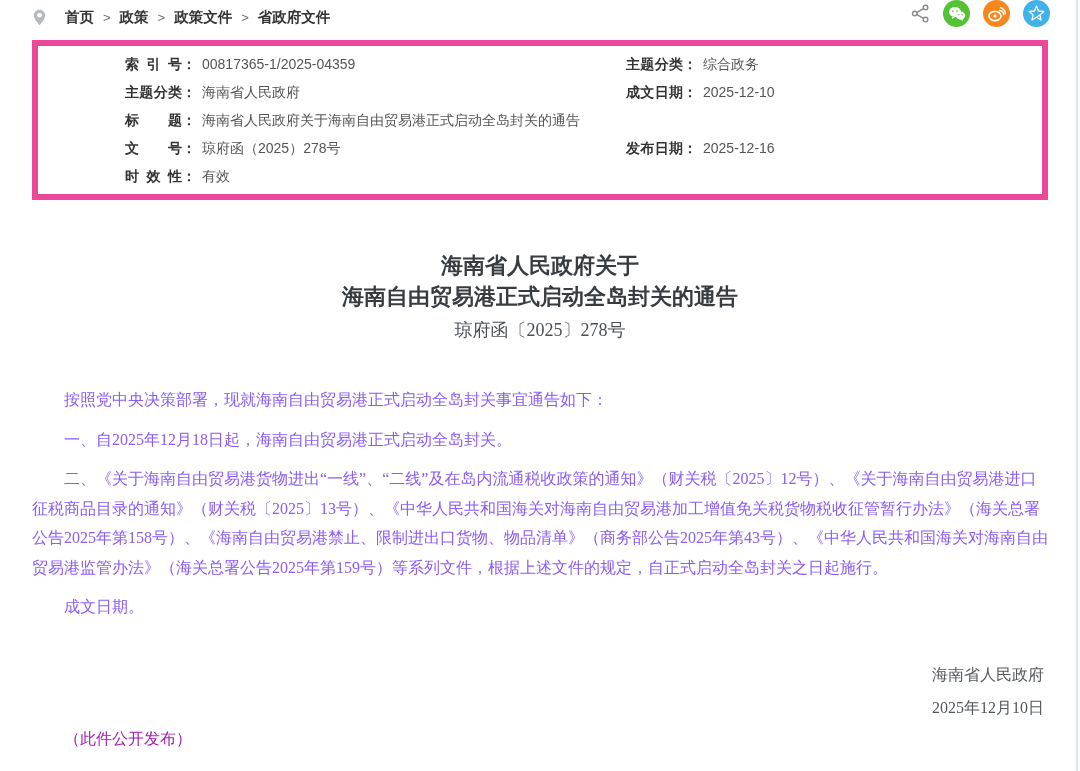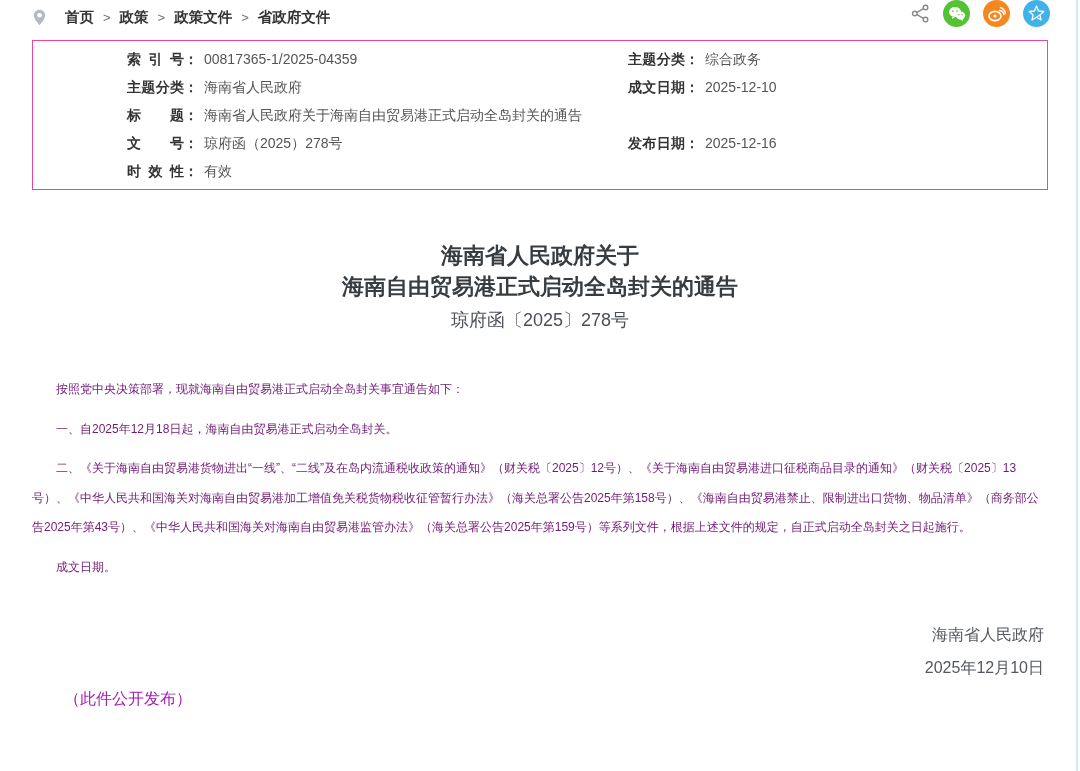--- a/index.html
+++ b/index.html
@@ -12,36 +12,36 @@
   .crumbs { display:flex; align-items:center; gap:9px; font-weight:bold; font-size:14.5px; color:#333; }
   .crumb { cursor:pointer; }
   .sep { color:#707070; font-weight:400; font-size:13px; }
   .pin { margin-right:10px; display:flex; align-items:center; }
   .icons { margin-left:auto; display:flex; align-items:center; gap:13px; }
   .share-plain { display:flex; align-items:center; cursor:pointer; }
   .icon-circle { width:27px; height:27px; border-radius:50%; display:flex; align-items:center;
                  justify-content:center; cursor:pointer; }
 
   
-  .meta { margin:13px 32px 0; border:1px solid #ec4899; padding:4px 12px; font-size:14px; }
+  .meta { margin:13px 32px 0; border:6px solid #ec4899; padding:4px 5px; font-size:14px; }
   .mrow { display:flex; line-height:28px; }
   .mcell-l { width:583px; padding-left:82px; }
   .mcell-l.full { width:auto; flex:1; }
   .mcell-r { flex:1; }
   .mlabel { display:inline-block; width:57px; text-align:justify; text-align-last:justify;
             font-weight:bold; color:#333; vertical-align:top; }
   .mcolon { font-weight:bold; color:#333; margin-right:6px; }
   .mvalue { color:#555; }
 
   
-  .doc { margin:0 32px; font-family:Liberation Sans, sans-serif; }
+  .doc { margin:0 32px; font-family:Liberation Serif, serif; }
   .t1 { margin-top:50px; text-align:center; font-size:22px; font-weight:bold; color:#373c41; line-height:31px; }
   .t2 { text-align:center; font-size:22px; font-weight:bold; color:#373c41; line-height:31px; }
   .tnum { text-align:center; font-size:18px; color:#4a4f55; line-height:30px; margin-top:3px; }
-  .para { font-size:12px; color:#701a75; line-height:29.5px; text-indent:2em; margin:0 0 10px; }
+  .para { font-size:16px; color:#8b5cf6; line-height:29.5px; text-indent:2em; margin:0 0 10px; }
   .para.first { margin-top:40px; }
   .sig { text-align:right; font-size:16px; color:#54585e; margin-top:36px; line-height:33px; padding-right:4px; }
   .footnote { font-size:16px; color:#a21caf; text-indent:2em; margin-top:0; line-height:30px; }
 </style>
 </head>
 <body>
 
 <div class="right-line"></div>
 
 <div class="topbar">

